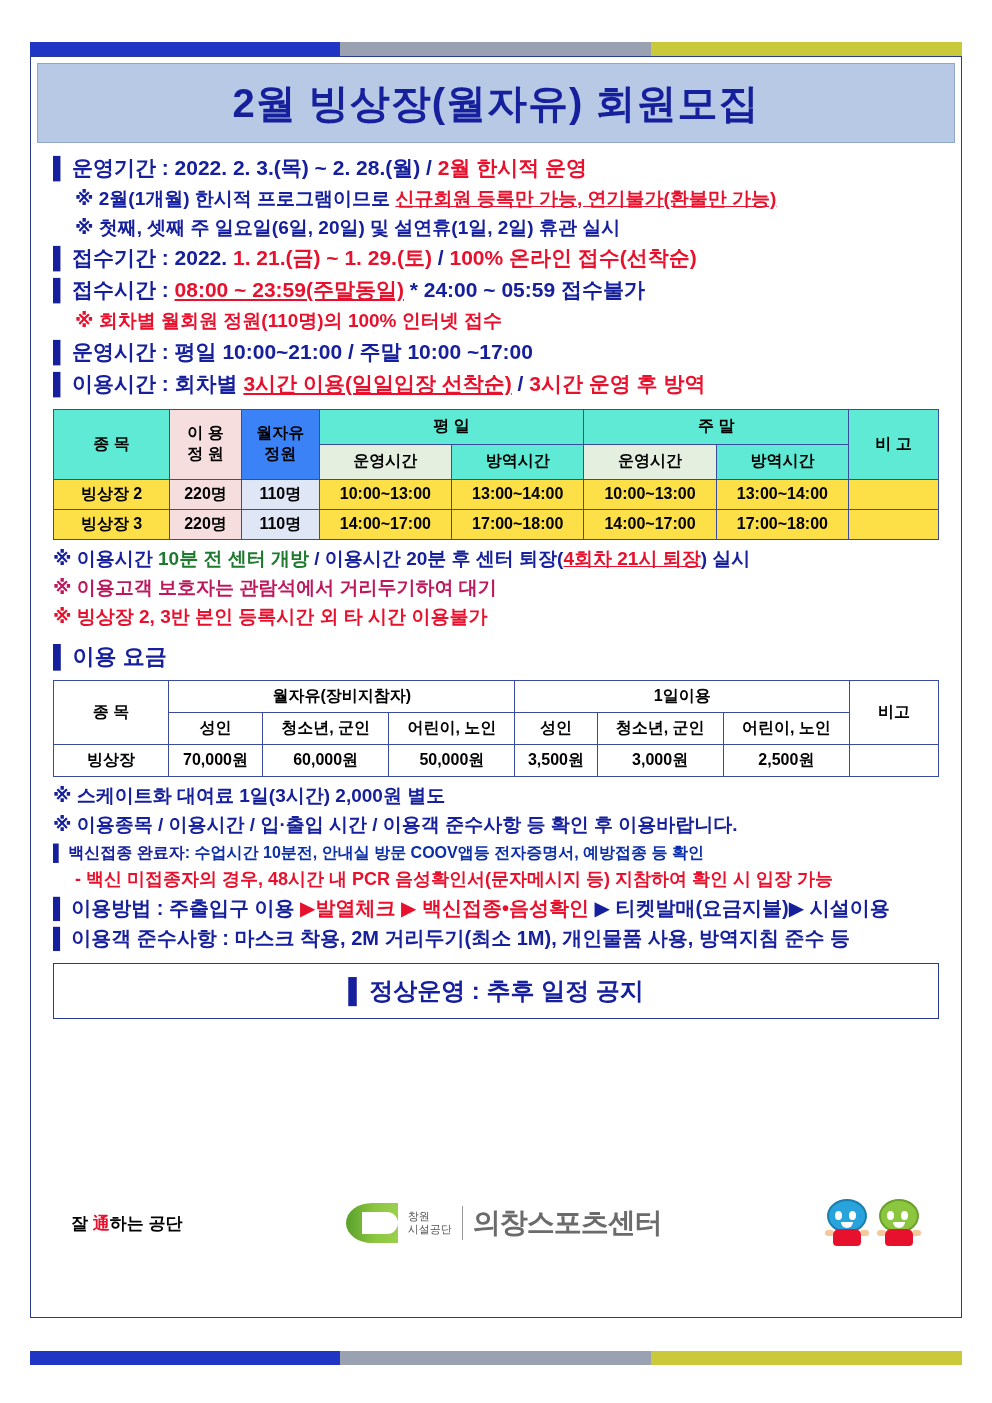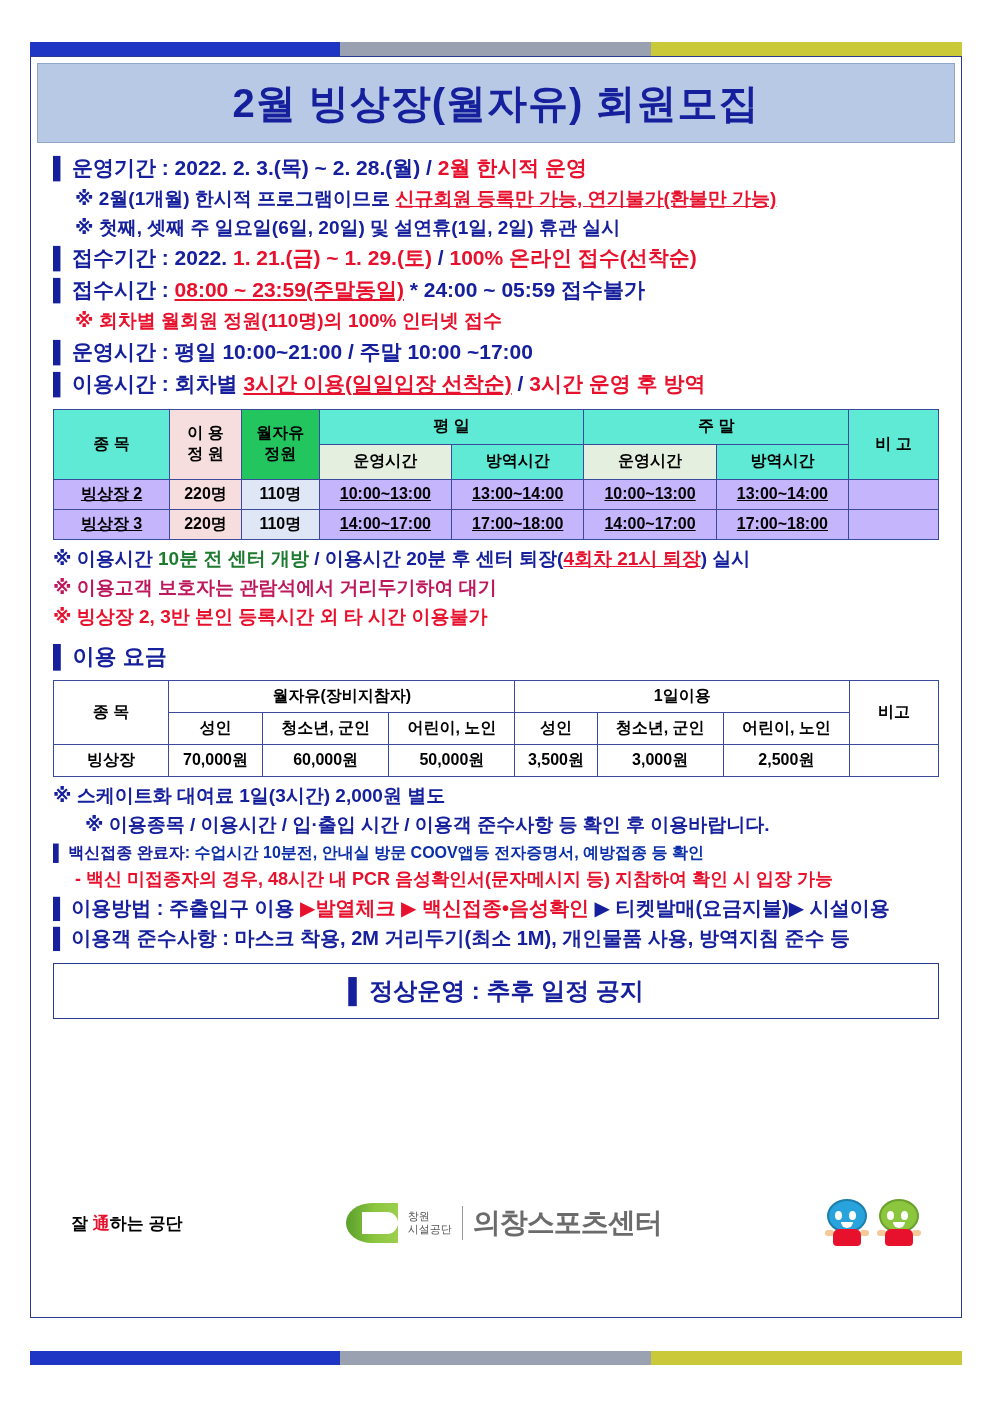--- a/index.html
+++ b/index.html
@@ -45,26 +45,26 @@
   .line{font-size:21px;line-height:1.38;margin:3px 0;white-space:nowrap;font-weight:bold;}
   .line.sub{font-size:19px;font-weight:bold;padding-left:22px;}
   .bullet{color:#16209c;font-weight:bold;margin-right:4px;}
 
   
   table{border-collapse:collapse;}
   .tbl1{width:100%;margin:10px 0 6px 0;font-size:16px;}
   .tbl1 th,.tbl1 td{border:1px solid #3a4a9c;text-align:center;padding:4px 2px;font-weight:bold;}
   .tbl1 thead th{height:26px;}
   .th-pink{background:#f6dede;}
-  .th-blue{background:#22c55e;}
+  .th-blue{background:#3b82f6;}
   .th-green{background:#e4efe0;}
   .th-plain{background:#5eead4;}
   .cell-pink{background:#f6dede;}
   .cell-blue{background:#dfe6f5;}
-  .cell-white{background:#c4b5fd;text-decoration:underline;}
+  .cell-white{background:#fde047;}
   .w-item{width:110px;}
   .w-cap{width:66px;}
   .w-mon{width:72px;}
   .w-time{width:126px;}
   .w-note{width:84px;}
 
   .tbl2{width:100%;margin:8px 0 6px 0;font-size:16px;}
   .tbl2 th,.tbl2 td{border:1px solid #3a4a9c;text-align:center;padding:5px 2px;font-weight:bold;}
 
   .sect-head{font-size:22px;font-weight:bold;color:#16209c;margin:12px 0 2px 0;}
@@ -211,21 +211,21 @@
               <td>3,500원</td>
               <td>3,000원</td>
               <td>2,500원</td>
               <td></td>
             </tr>
           </tbody>
       </table>
 
       <div id="bottom-notes">
           <div class="line" style="font-size: 19px;"><span style="color: rgb(22, 32, 156);">※ 스케이트화 대여료 1일(3시간) 2,000원 별도</span></div>
-          <div class="line" style="font-size: 19px;"><span style="color: rgb(22, 32, 156); margin-left: 32px;">※ 이용종목 / 이용시간 / 입·출입 시간 / 이용객 준수사항 등 확인 후 이용바랍니다.</span></div>
+          <div class="line" style="font-size: 19px;"><span style="color: rgb(22, 32, 156);">※ 이용종목 / 이용시간 / 입·출입 시간 / 이용객 준수사항 등 확인 후 이용바랍니다.</span></div>
           <div class="line" style="font-size: 16px;"><span class="bullet">▌</span><span style="color: rgb(22, 32, 156);">백신접종 완료자</span><span style="color: rgb(11, 47, 168);">: 수업시간 10분전, </span><span style="color: rgb(11, 47, 168);">안내실 방문 COOV앱등 전자증명서, 예방접종 등 확인</span></div>
           <div class="line sub" style="font-size: 18px;"><span style="color: rgb(232, 17, 45);">- 백신 미접종자의 경우, 48시간 내 PCR 음성확인서(문자메시지 등) 지참하여 확인 시 입장 가능</span></div>
           <div class="line" style="font-size: 20px;"><span class="bullet">▌</span><span style="color: rgb(22, 32, 156);">이용방법 : 주출입구 이용 </span><span style="color: rgb(232, 17, 45);">▶발열체크 ▶ 백신접종•음성확인</span><span style="color: rgb(22, 32, 156);"> ▶ 티켓발매(요금지불)▶ 시설이용</span></div>
           <div class="line" style="font-size: 20px;"><span class="bullet">▌</span><span style="color: rgb(22, 32, 156);">이용객 준수사항 : 마스크 착용, 2M 거리두기(최소 1M), 개인물품 사용, 방역지침 준수 등</span></div>
         </div>
 
     </div>
 
     <div class="notice-box">
       <div class="txt">

